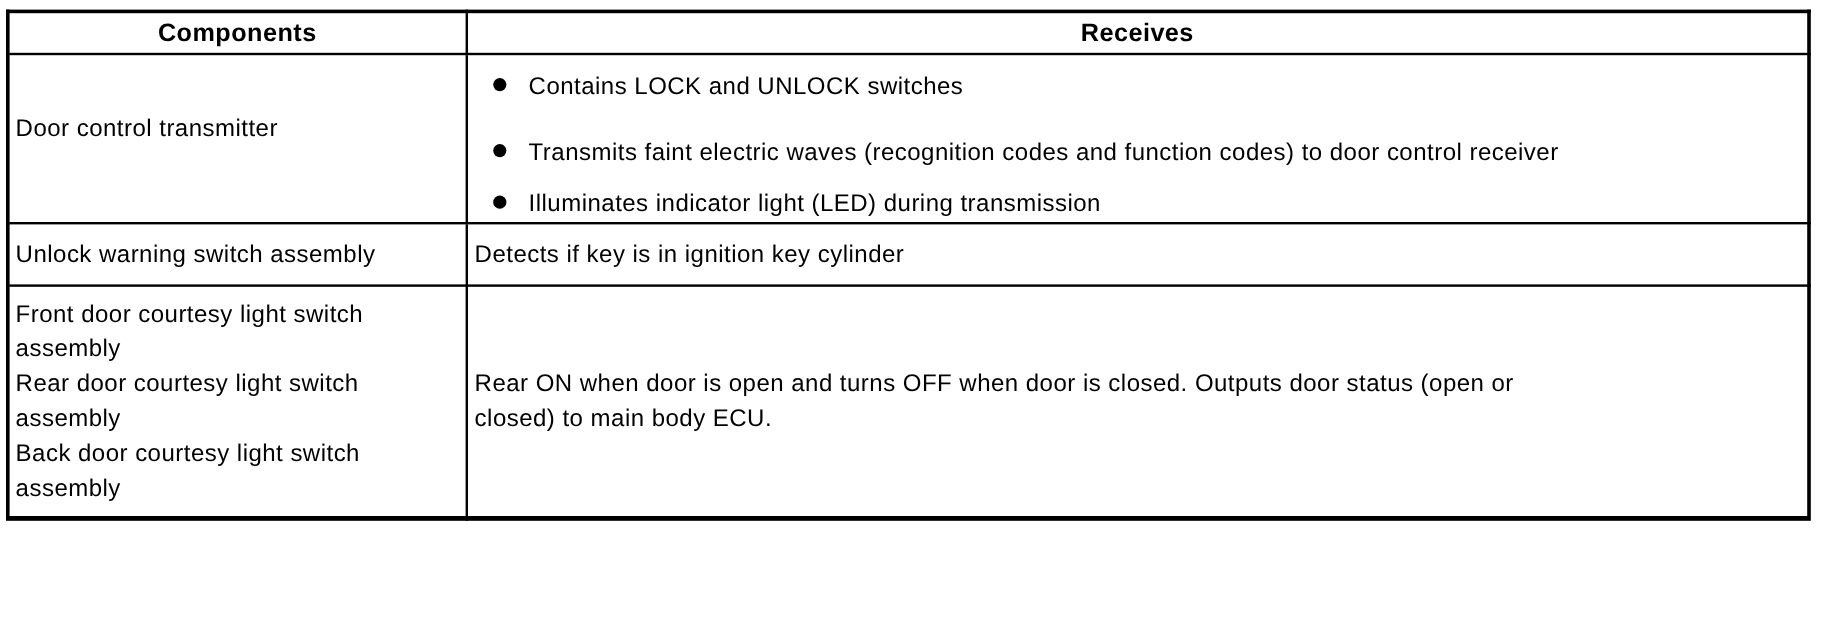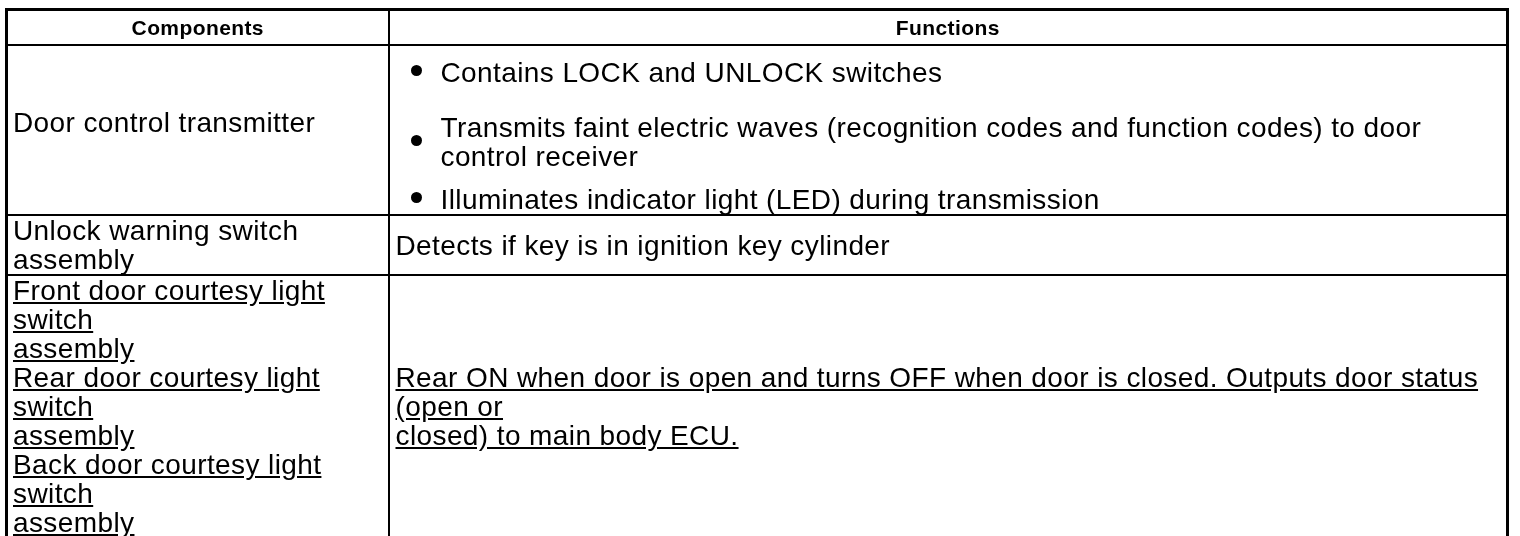--- a/index.html
+++ b/index.html
@@ -26,21 +26,21 @@
     border-collapse: collapse;
     table-layout: fixed;
     border: 3px solid #000000;
     border-bottom-width: 4px;
     padding-left: 32px;
   }
   table.spec-table col.col-components { width: 382px; }
   table.spec-table col.col-functions  { width: 1119px; }
   th, td {
     border: 2px solid #000000;
-    font-size: 28px;
+    font-size: 20px;
     letter-spacing: 0.4px;
     line-height: 29px;
     vertical-align: middle;
     padding: 0;
     overflow: hidden;
   }
   th {
     font-size: 21px;
     font-weight: bold;
     text-align: center;
@@ -50,22 +50,22 @@
     padding-left: 5px;
     padding-right: 4px;
   }
   td.cell-function {
     padding-left: 6px;
     padding-right: 4px;
   }
   tr.row-transmitter       { height: 134px; }
   tr.row-receiver          { height: 67px; }
   tr.row-lock-position     { height: 41px; }
-  tr.row-unlock-warning    { height: 40px; }
-  tr.row-courtesy          { height: 194px; text-decoration: underline; }
+  tr.row-unlock-warning    { height: 52px; }
+  tr.row-courtesy          { height: 194px; }
 
   tr.row-transmitter td.cell-component { padding-bottom: 16px; }
 
   td.cell-function-bullets {
     vertical-align: top;
     padding-top: 12px;
     padding-left: 6px;
     padding-right: 4px;
   }
   ul.bullet-list {
@@ -99,21 +99,21 @@
 
 <div class="page">
   <table class="spec-table">
     <colgroup>
       <col class="col-components">
       <col class="col-functions">
     </colgroup>
     <thead>
       <tr class="row-header">
         <th>Components</th>
-        <th>Functions</th>
+        <th>Receives</th>
       </tr>
     </thead>
     <tbody>
       <tr class="row-transmitter">
         <td class="cell-component">Door control transmitter</td>
         <td class="cell-function cell-function-bullets">
           <ul class="bullet-list">
             <li class="gap-after">
               <span class="bullet"></span>
               <span>Contains LOCK and UNLOCK switches</span>

